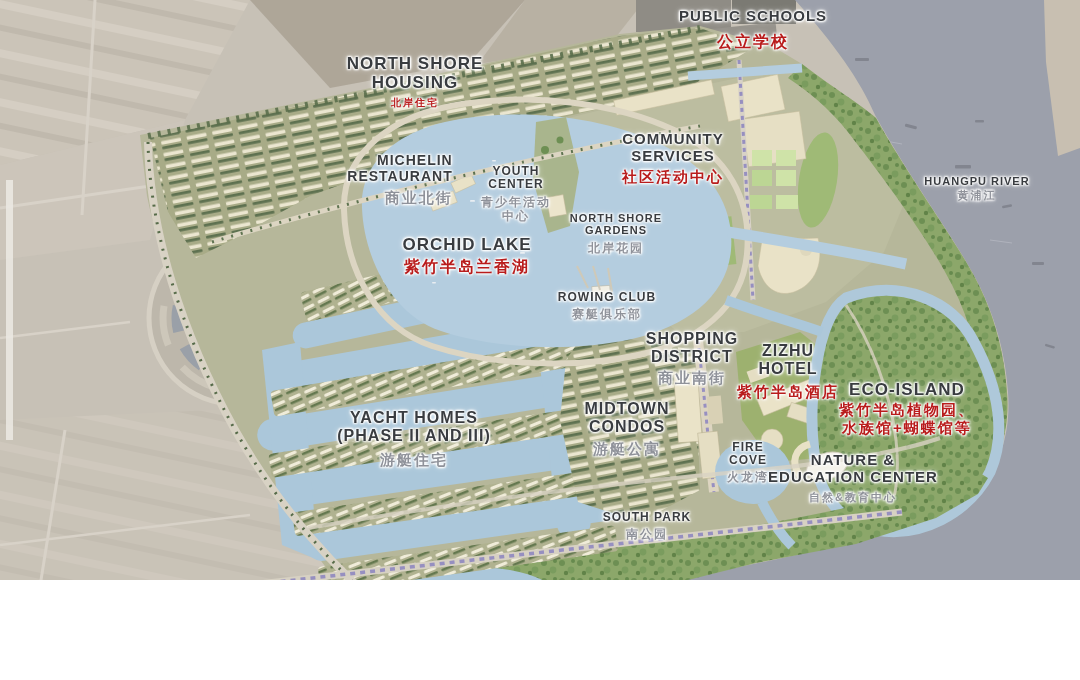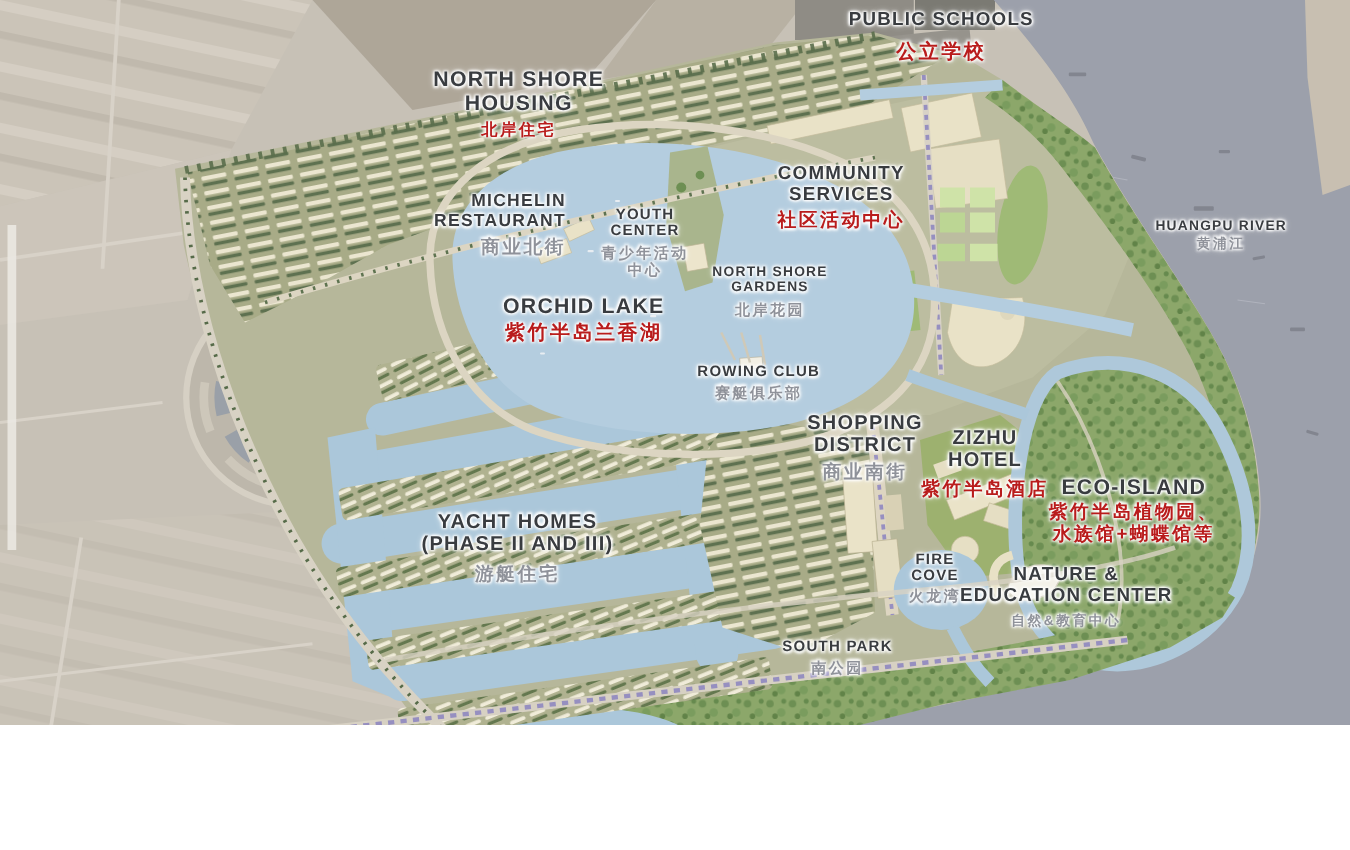--- a/index.html
+++ b/index.html
@@ -13,36 +13,36 @@
       text-shadow:-1px -1px 2px rgba(255,255,255,.95),1px -1px 2px rgba(255,255,255,.95),
                   -1px 1px 2px rgba(255,255,255,.95),1px 1px 2px rgba(255,255,255,.95),
                   0 0 6px rgba(255,255,255,.9);}
   .cn{margin-top:3px;font-weight:600;letter-spacing:2px;
       text-shadow:-1px -1px 2px rgba(255,255,255,.9),1px -1px 2px rgba(255,255,255,.9),
                   -1px 1px 2px rgba(255,255,255,.9),1px 1px 2px rgba(255,255,255,.9),
                   0 0 6px rgba(255,255,255,.85);}
   .cn.gray{color:#8f929a;}
   .cn.dark{color:#b91c1c;}
   #lb-public-schools{left:753px;top:8px;}   #lb-public-schools .en{font-size:15px;} #lb-public-schools .cn{font-size:16px;margin-top:8px;}
-  #lb-north-shore-housing{left:415px;top:54px;} #lb-north-shore-housing .en{font-size:17px;} #lb-north-shore-housing .cn{font-size:13px;margin-top:5px;}
+  #lb-north-shore-housing{left:415px;top:54px;} #lb-north-shore-housing .en{font-size:17px;} #lb-north-shore-housing .cn{font-size:10px;margin-top:5px;}
   #lb-michelin{left:400px;top:153px;text-align:right;} #lb-michelin .en{font-size:14px;} #lb-michelin .cn{font-size:15px;margin-top:6px;}
   #lb-youth-center{left:516px;top:165px;} #lb-youth-center .en{font-size:12px;} #lb-youth-center .cn{font-size:12px;margin-top:4px;} #lb-youth-center .cn2{margin-top:1px;}
   #lb-community-services{left:673px;top:131px;} #lb-community-services .en{font-size:15px;} #lb-community-services .cn{font-size:15px;margin-top:4px;}
   #lb-north-shore-gardens{left:616px;top:212px;} #lb-north-shore-gardens .en{font-size:11px;} #lb-north-shore-gardens .cn{font-size:12px;margin-top:5px;}
   #lb-huangpu-river{left:977px;top:175px;} #lb-huangpu-river .en{font-size:11px;} #lb-huangpu-river .cn{font-size:11px;margin-top:2px;}
   #lb-orchid-lake{left:467px;top:235px;} #lb-orchid-lake .en{font-size:17px;} #lb-orchid-lake .cn{font-size:16px;margin-top:4px;}
   #lb-rowing-club{left:607px;top:291px;} #lb-rowing-club .en{font-size:12px;} #lb-rowing-club .cn{font-size:12px;margin-top:4px;}
   #lb-shopping-district{left:692px;top:330px;} #lb-shopping-district .en{font-size:16px;} #lb-shopping-district .cn{font-size:15px;margin-top:4px;}
   #lb-zizhu-hotel{left:788px;top:342px;} #lb-zizhu-hotel .en{font-size:16px;} #lb-zizhu-hotel .cn{font-size:15px;margin-top:6px;}
   #lb-eco-island{left:907px;top:380px;} #lb-eco-island .en{font-size:17px;} #lb-eco-island .cn{font-size:15px;margin-top:3px;} #lb-eco-island .cn2{margin-top:1px;}
   #lb-yacht-homes{left:414px;top:409px;} #lb-yacht-homes .en{font-size:16px;} #lb-yacht-homes .cn{font-size:15px;margin-top:7px;}
   #lb-midtown-condos{left:627px;top:400px;} #lb-midtown-condos .en{font-size:16px;} #lb-midtown-condos .cn{font-size:15px;margin-top:5px;}
   #lb-fire-cove{left:748px;top:441px;} #lb-fire-cove .en{font-size:12px;} #lb-fire-cove .cn{font-size:12px;margin-top:3px;text-align:right;}
   #lb-nature-education{left:853px;top:452px;} #lb-nature-education .en{font-size:15px;} #lb-nature-education .cn{font-size:11px;margin-top:5px;}
-  #lb-south-park{left:670px;top:511px;} #lb-south-park .en{font-size:12px;} #lb-south-park .cn{font-size:12px;margin-top:4px;}
+  #lb-south-park{left:647px;top:511px;} #lb-south-park .en{font-size:12px;} #lb-south-park .cn{font-size:12px;margin-top:4px;}
   #lb-innotown{left:406px;top:571px;} #lb-innotown .en{font-size:11px;} #lb-innotown .cn{font-size:12px;margin-top:7px;}
   
   .watermark{position:absolute;left:945px;top:637px;transform:translateX(-50%);
      font-size:28px;font-weight:700;color:#6d28d9;letter-spacing:1.5px;white-space:nowrap;
      text-shadow:-1.5px -1.5px 0 #151515,1.5px -1.5px 0 #151515,-1.5px 1.5px 0 #151515,
                  1.5px 1.5px 0 #151515,0 0 3px #151515;}
 </style>
 </head>
 <body>
 
@@ -301,20 +301,25 @@
 <div class="lbl" id="lb-eco-island">
   <div class="en">ECO-ISLAND</div>
   <div class="cn dark">紫竹半岛植物园、</div>
   <div class="cn dark cn2">水族馆+蝴蝶馆等</div>
 </div>
 <div class="lbl" id="lb-yacht-homes">
   <div class="en">YACHT HOMES</div>
   <div class="en">(PHASE II AND III)</div>
   <div class="cn gray">游艇住宅</div>
 </div>
+<div class="lbl" id="lb-midtown-condos">
+  <div class="en">MIDTOWN</div>
+  <div class="en">CONDOS</div>
+  <div class="cn gray">游艇公寓</div>
+</div>
 <div class="lbl" id="lb-fire-cove">
   <div class="en">FIRE</div>
   <div class="en">COVE</div>
   <div class="cn gray">火龙湾</div>
 </div>
 <div class="lbl" id="lb-nature-education">
   <div class="en">NATURE &amp;</div>
   <div class="en">EDUCATION CENTER</div>
   <div class="cn gray">自然&amp;教育中心</div>
 </div>

